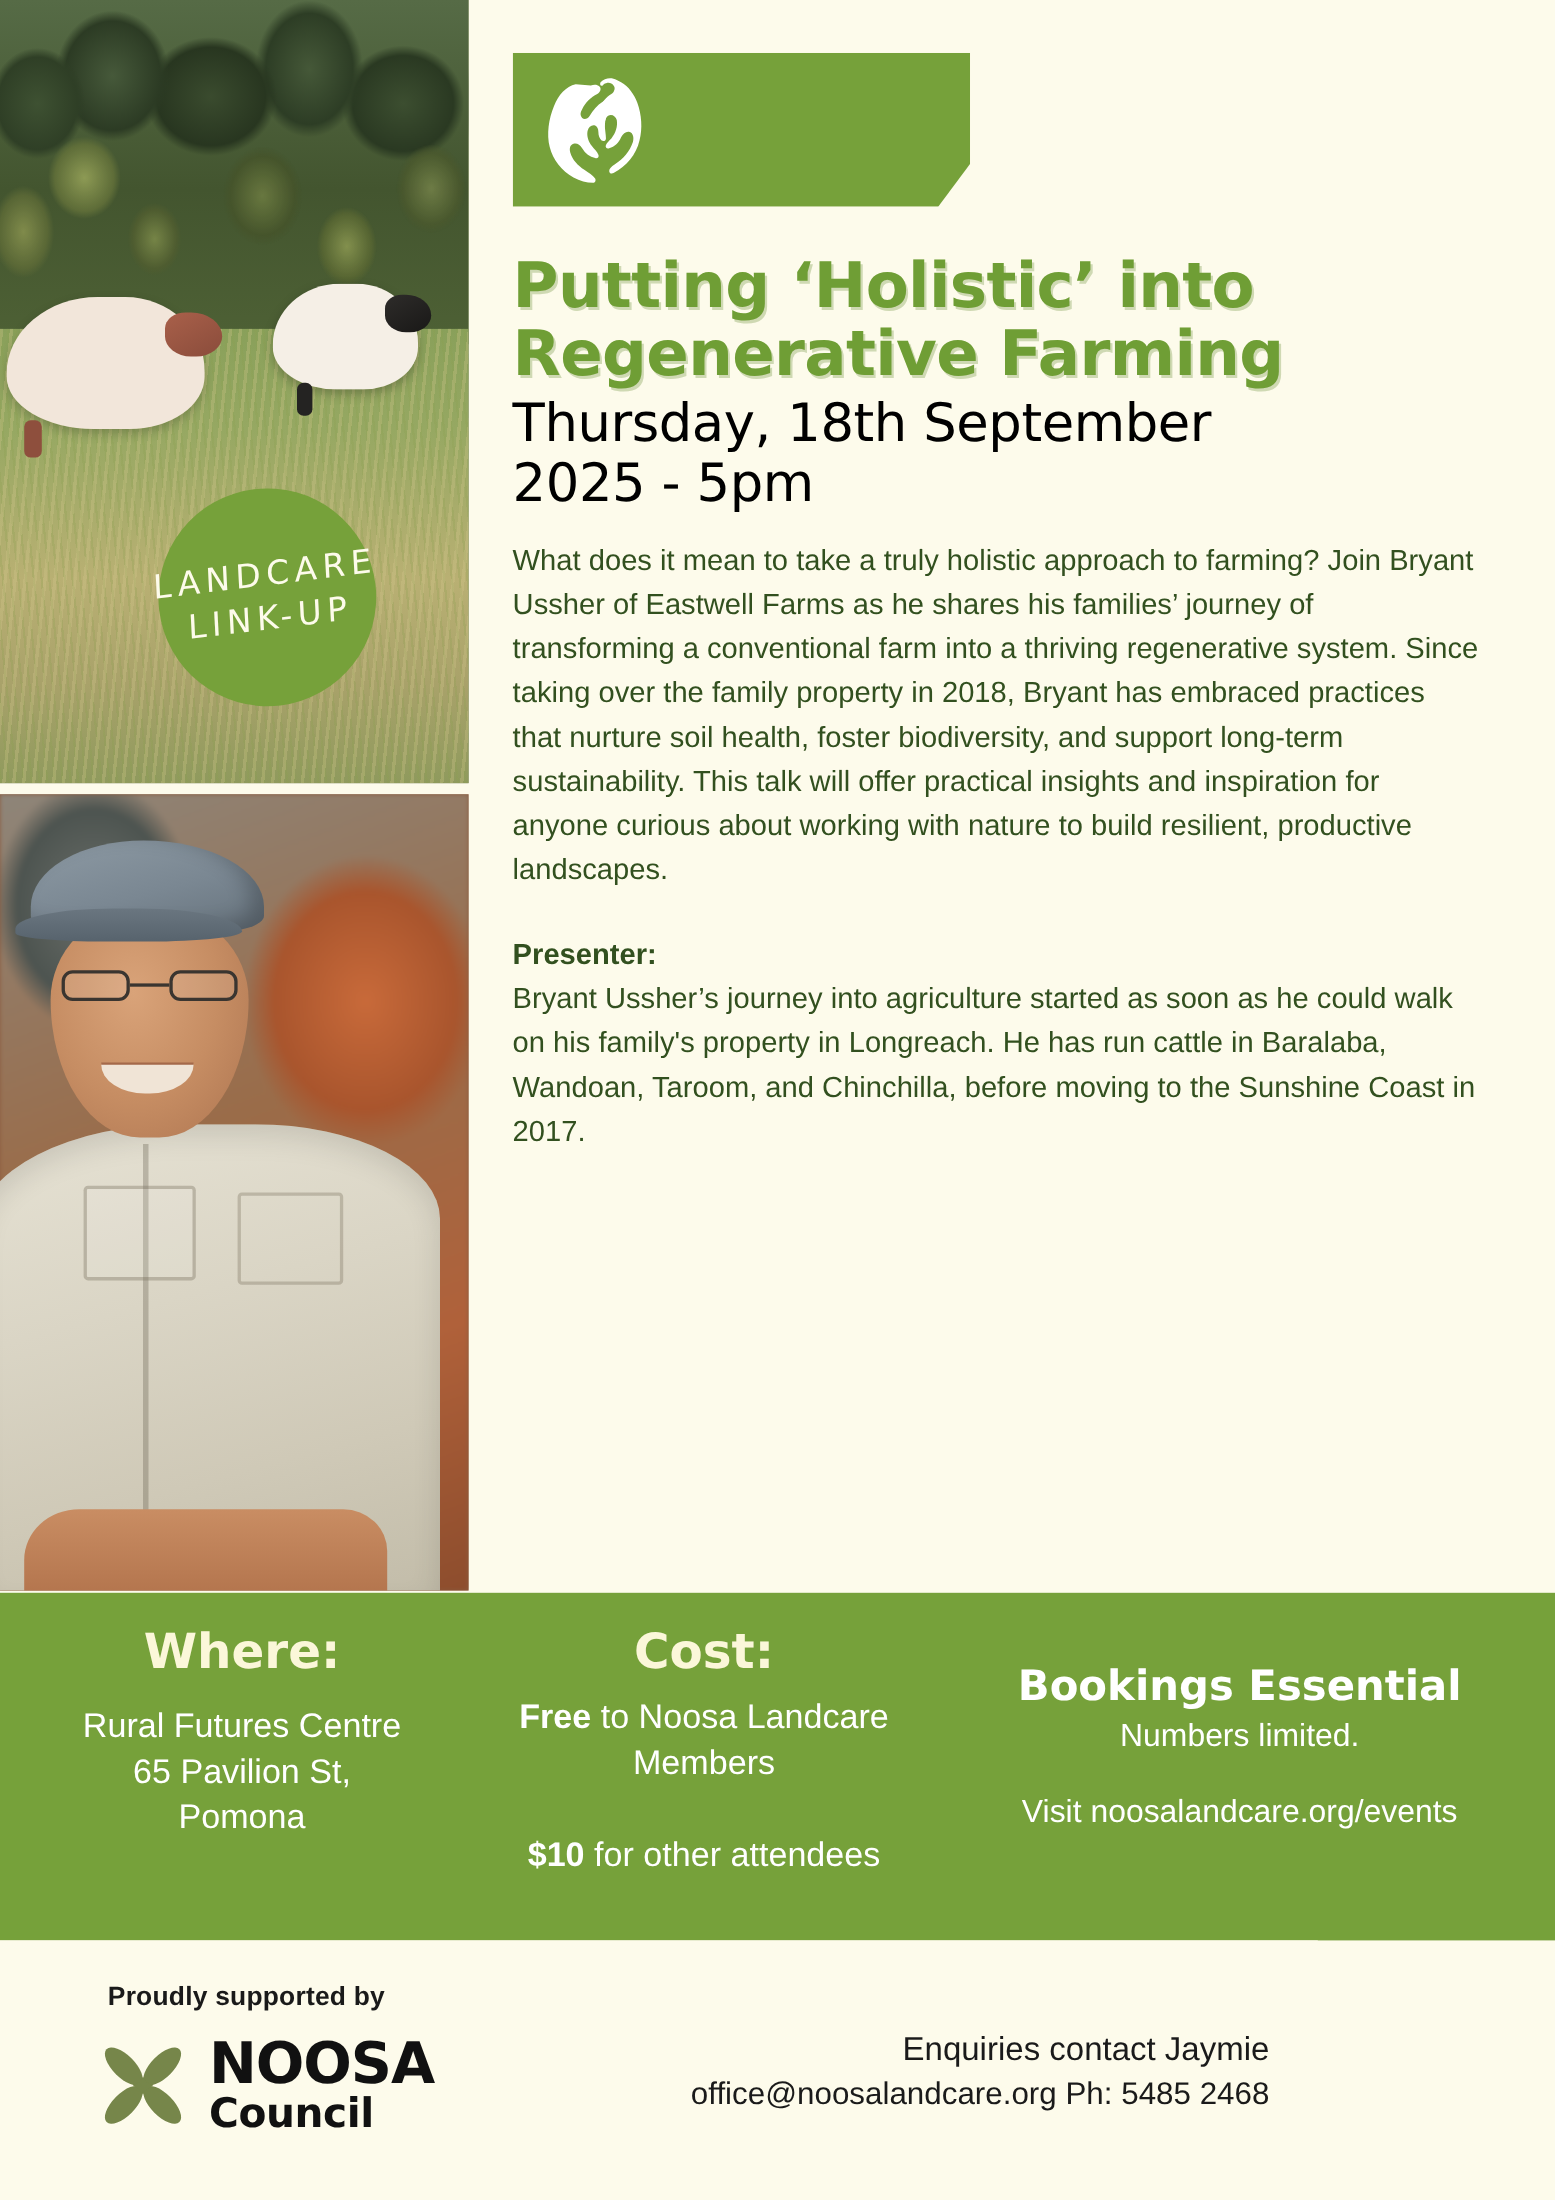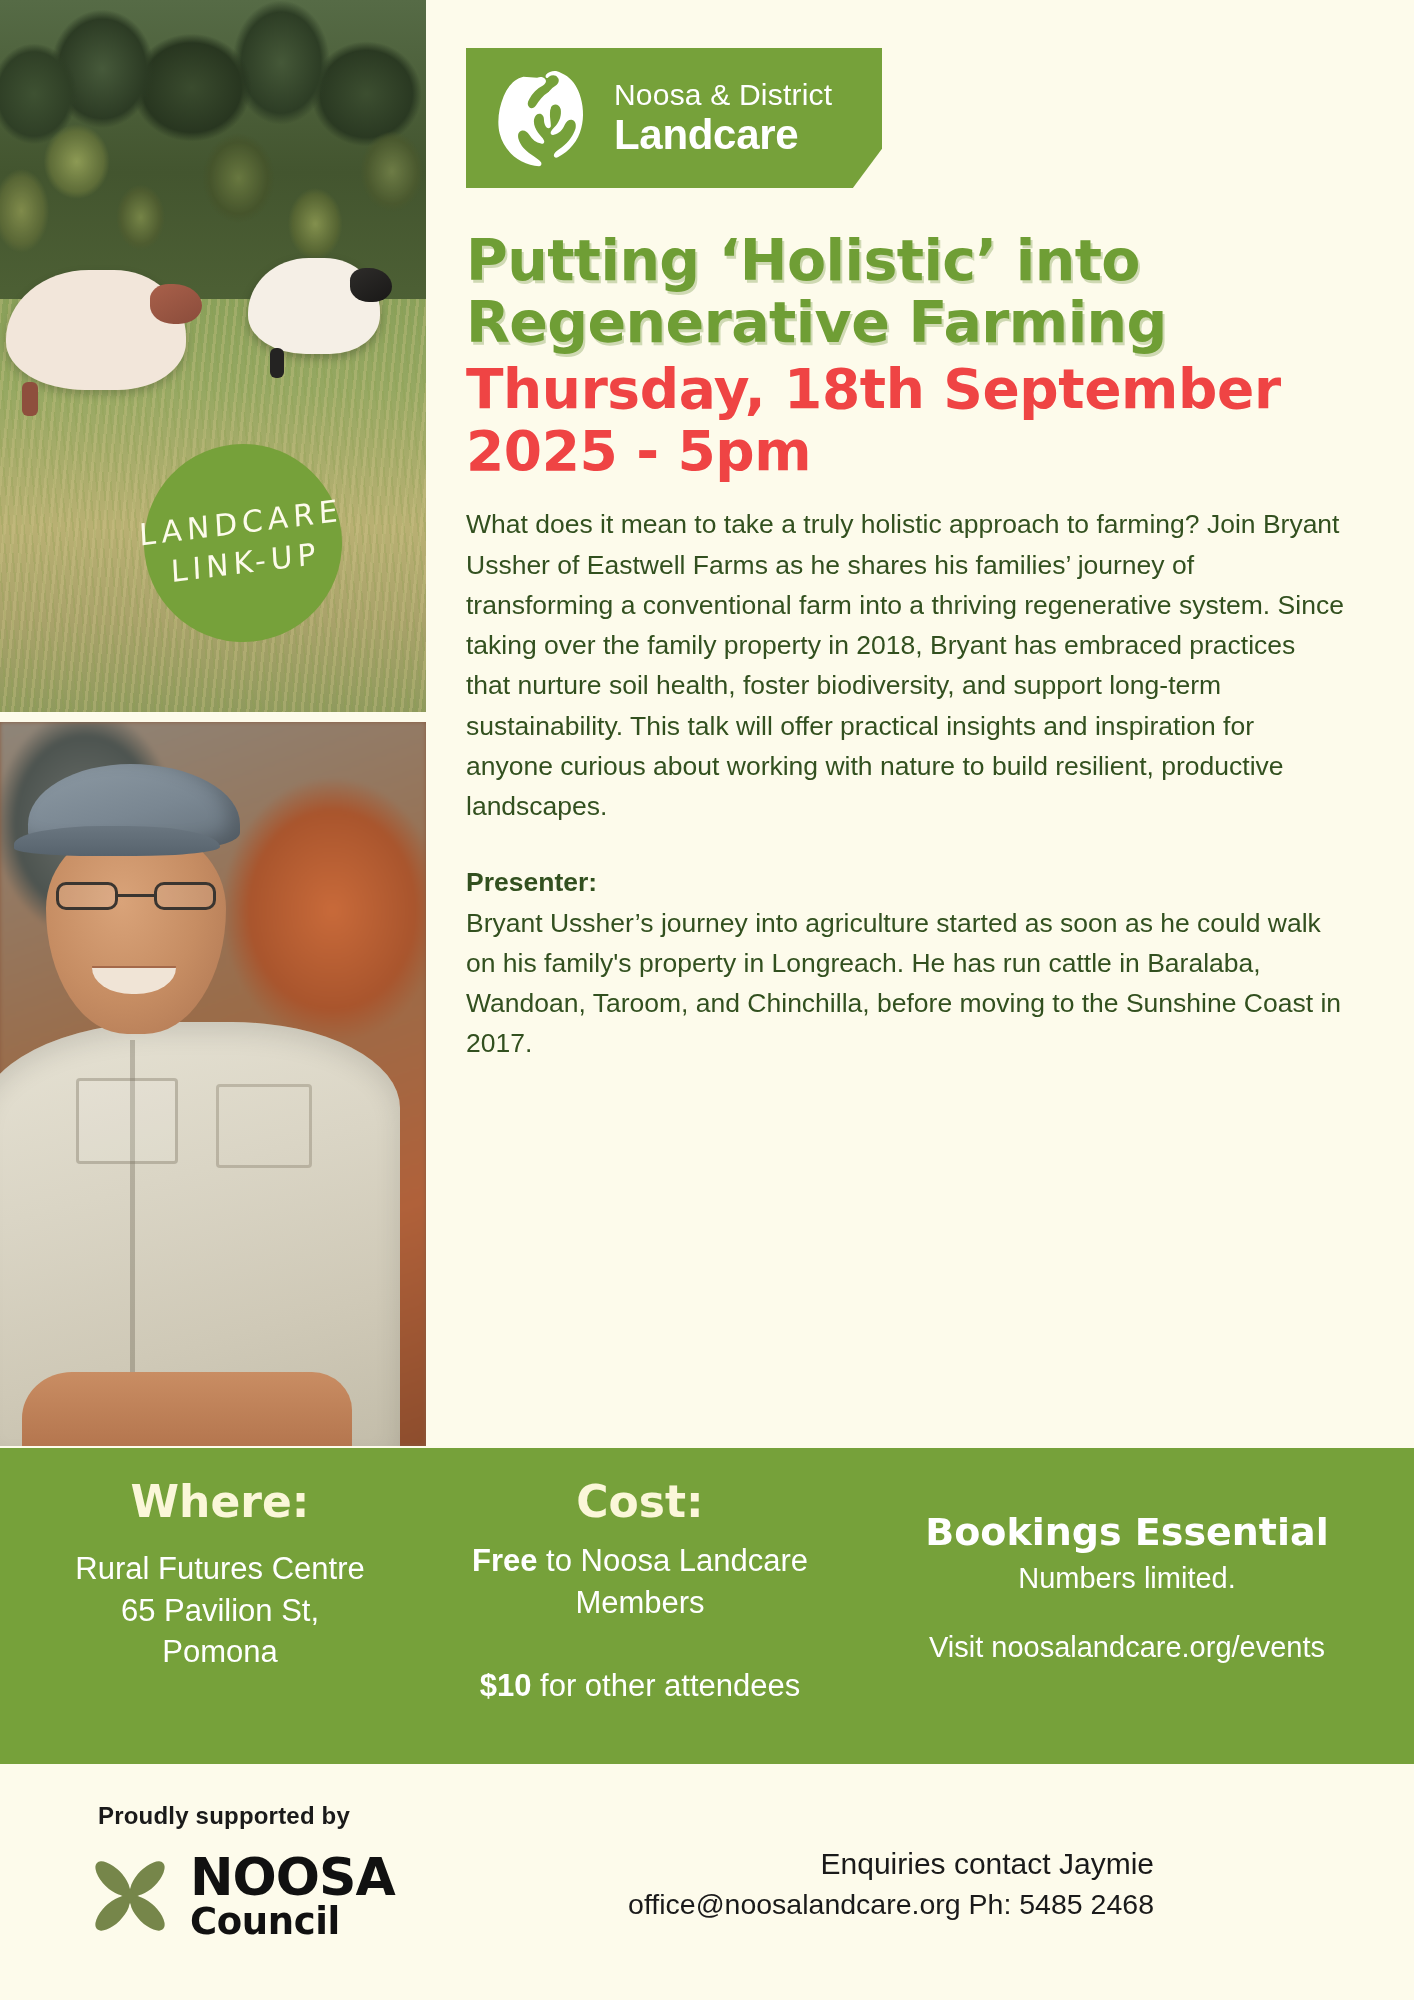--- a/index.html
+++ b/index.html
@@ -262,24 +262,24 @@
     font-weight: 700;
     line-height: 1.08;
     color: #6f9e35;
     letter-spacing: -0.6px;
     text-shadow: 2px 3px 0 rgba(150,175,110,.45);
   }
 
   .date {
     margin-top: 6px;
     font-family: "DejaVu Sans", sans-serif;
-    font-size: 55px;
-    font-weight: 700;
+    font-size: 48px;
+    font-weight: 400;
     line-height: 1.12;
-    color: #ef4444;
+    color: #000000;
     letter-spacing: -0.4px;
   }
 
   .body-text {
     margin-top: 22px;
     font-family: "Liberation Sans", sans-serif;
     font-size: 26.5px;
     line-height: 1.52;
     color: #32501f;
     max-width: 880px;
@@ -402,24 +402,20 @@
     </div>
   </div>
 
   <div class="content">
 
     <div class="logo-banner">
       <svg class="logo-mark" viewBox="0 0 120 112">
         <path fill="#ffffff" d="M40 14c-9 2-16 10-20 20-5 12-7 26-4 38 3 12 11 22 22 28 6 3 12 5 18 5 2 0 3-2 2-4-2-3-6-5-10-8-6-4-11-9-13-16-1-4 0-7 3-8 3-1 6 1 8 4 3 5 7 8 12 9 2 1 4-1 3-3-1-3-4-5-6-8-3-4-5-9-4-14 1-4 4-6 7-5 2 1 3 3 3 6 0 3 1 6 3 8 2 1 4 0 4-2 0-4-1-8-1-12 0-6 2-11 6-15 2-2 2-5 0-7-2-2-5-2-8 0-5 3-9 8-12 13-2 3-5 4-7 2-2-2-2-5 0-8 3-6 8-11 14-14 3-2 4-5 2-7-2-2-5-2-8-1z"></path>
         <path fill="#ffffff" d="M82 12c7 4 12 11 15 19 4 11 5 24 2 35-3 13-12 24-24 30-2 1-4 0-4-2 0-2 2-4 5-6 8-5 14-12 17-21 1-4 0-8-3-9-3-1-6 1-8 5-2 5-6 9-11 10-2 1-4-1-3-3 1-2 3-4 5-6 4-5 6-11 5-17-1-4-5-6-8-4-2 1-3 4-3 7 0 3-1 5-3 6-2 0-4-2-4-5 0-5 1-10 2-14 2-6 6-11 11-14 3-2 4-6 2-8-2-3-6-3-9-1l-1 1c-2 1-3-1-2-3 4-4 10-5 15-2z"></path>
       </svg>
-      <div class="logo-text">
-        <span class="l1">Noosa &amp; District</span>
-        <span class="l2">Landcare</span>
-      </div>
     </div>
 
     <div class="title">
       <div>Putting ‘Holistic’ into</div>
       <div>Regenerative Farming</div>
     </div>
 
     <div class="date">
       <div>Thursday, 18th September</div>
       <div>2025 - 5pm</div>

